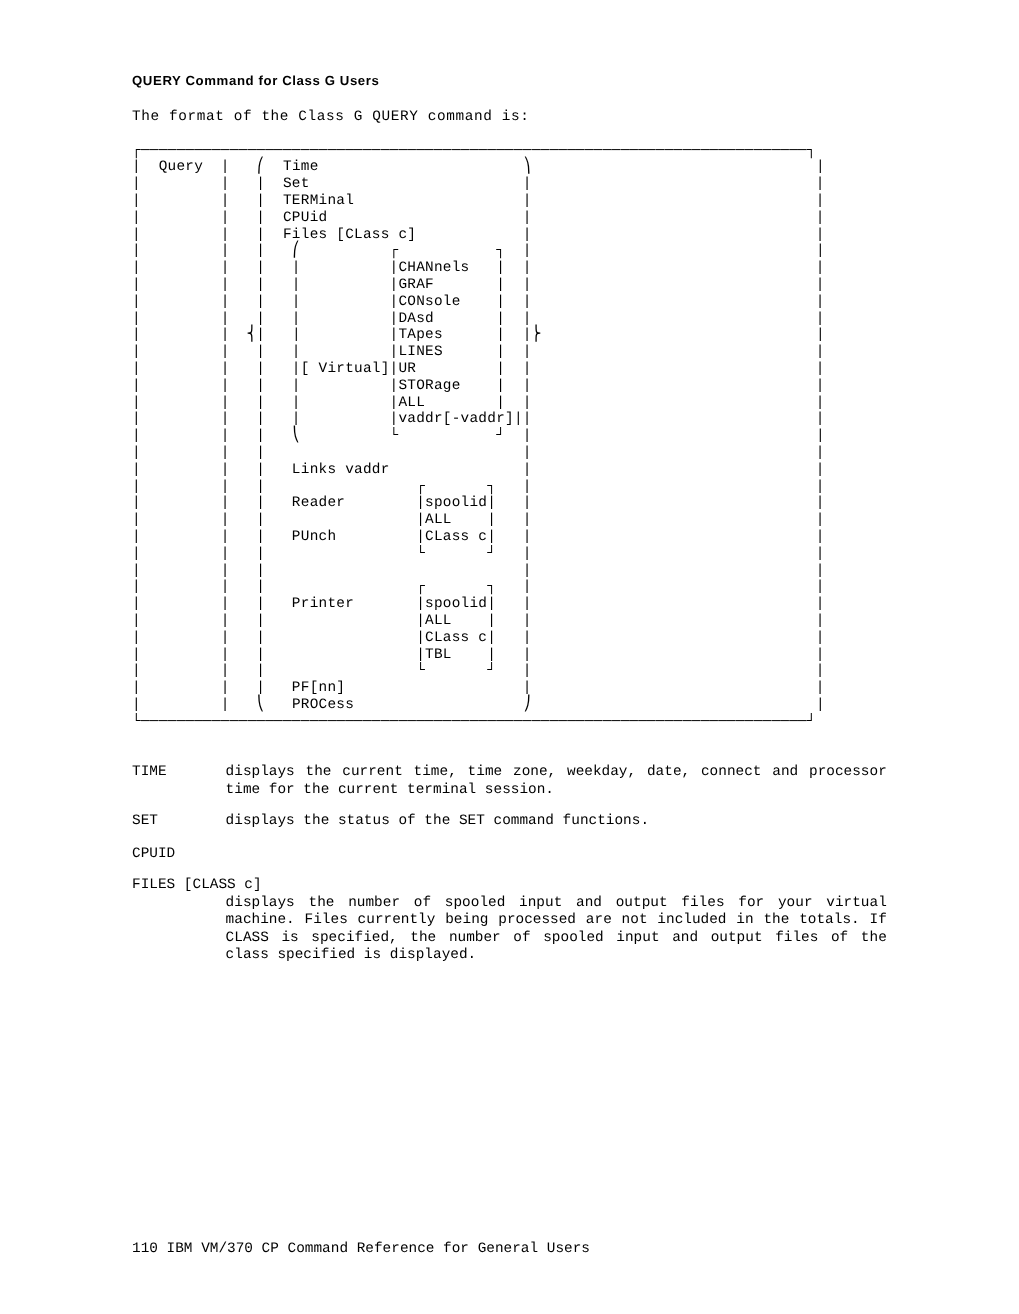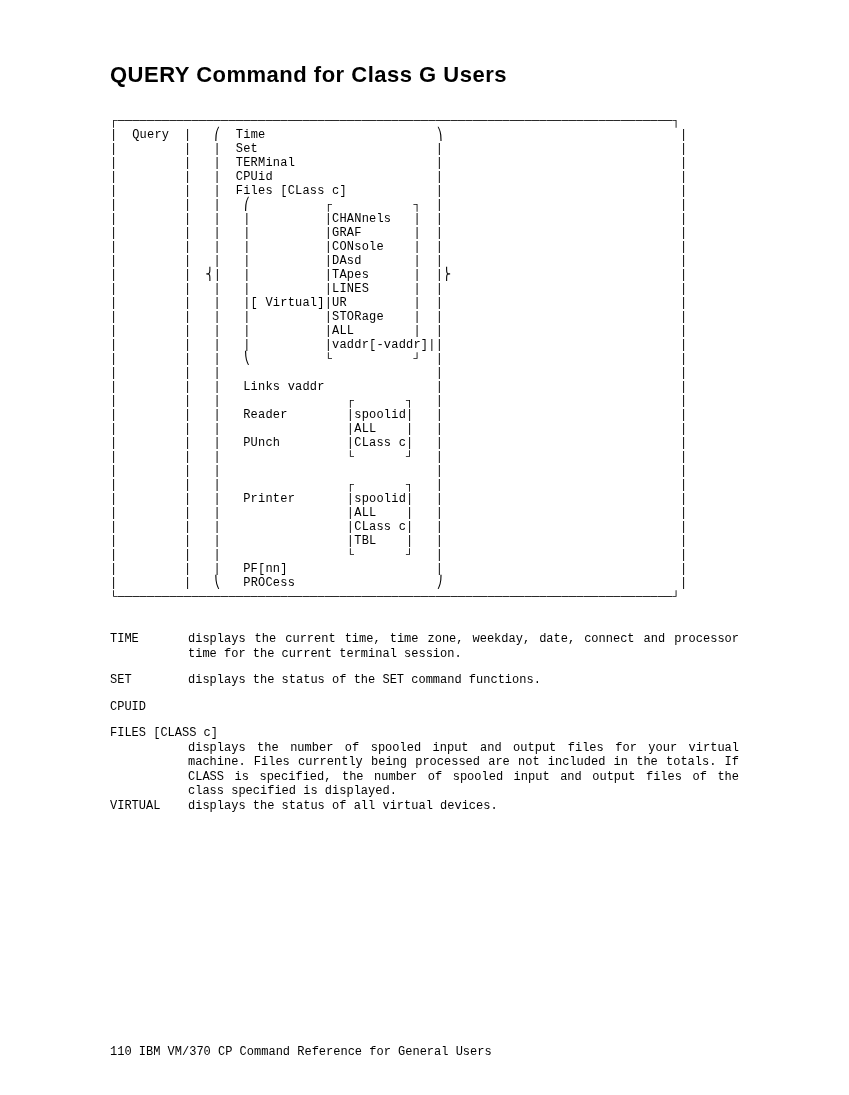--- a/index.html
+++ b/index.html
@@ -13,23 +13,23 @@
     .page {
       width: 849px;
       height: 1095px;
       padding: 62px 110px 50px 110px;
       box-sizing: border-box;
       position: relative;
     }
     .heading {
       font-family: Arial, Helvetica, sans-serif;
       font-weight: bold;
-      font-size: 22px;
+      font-size: 11px;
       letter-spacing: 0.5px;
-      margin-bottom: 26px;
+      margin-bottom: 16px;
     }
     .intro {
       margin-bottom: 14px;
       letter-spacing: 0.5px;
     }
     .diagram {
       white-space: pre;
       font-size: 12px;
       line-height: 14px;
       letter-spacing: 0.2px;
@@ -49,30 +49,31 @@
     .def-term {
       width: 78px;
       flex-shrink: 0;
     }
     .def-desc {
       flex: 1;
       text-align: justify;
     }
     .footer {
       position: absolute;
-      bottom: 36px;
+      bottom: 48px;
       left: 110px;
       font-size: 12px;
     }
   </style>
 </head>
 <body>
 
 <div class="page">
   <div class="heading">QUERY Command for Class G Users</div>
+  <div class="intro">The format of the Class G QUERY command is:</div>
   <div class="diagram">┌───────────────────────────────────────────────────────────────────────────┐
 |  Query  |   ⎛  Time                       ⎞                                |
 |         |   |  Set                        |                                |
 |         |   |  TERMinal                   |                                |
 |         |   |  CPUid                      |                                |
 |         |   |  Files [CLass c]            |                                |
 |         |   |   ⎛          ┌           ┐  |                                |
 |         |   |   |          |CHANnels   |  |                                |
 |         |   |   |          |GRAF       |  |                                |
 |         |   |   |          |CONsole    |  |                                |
@@ -117,20 +118,16 @@
 
     <div class="def-row">
       <div class="def-term">CPUID</div>
     </div>
 
     <div style="margin-bottom:0;">
       <div>FILES [CLASS c]</div>
       <div class="def-desc" style="margin-left:78px;">displays the number of spooled input and output files for your virtual machine. Files currently being processed are not included in the totals. If CLASS is specified, the number of spooled input and output files of the class specified is displayed.</div>
     </div>
 
-    <div class="def-row">
-      <div class="def-term">VIRTUAL</div>
-      <div class="def-desc">displays the status of all virtual devices.</div>
-    </div>
   </div>
 
   <div class="footer">110   IBM VM/370 CP Command Reference for General Users</div>
 </div>
 
 </body></html>

